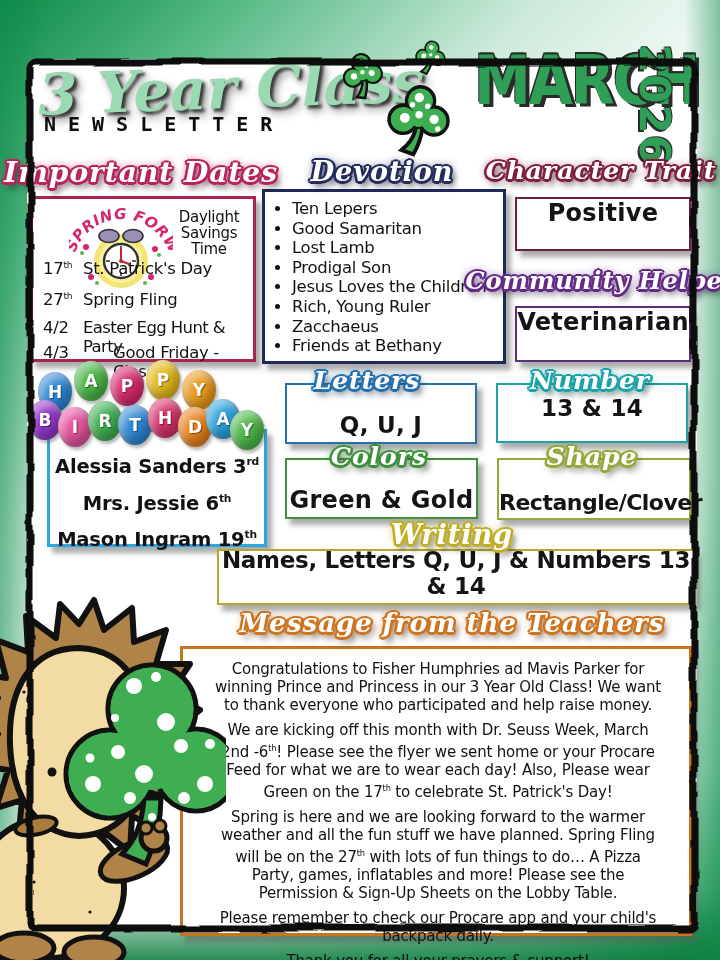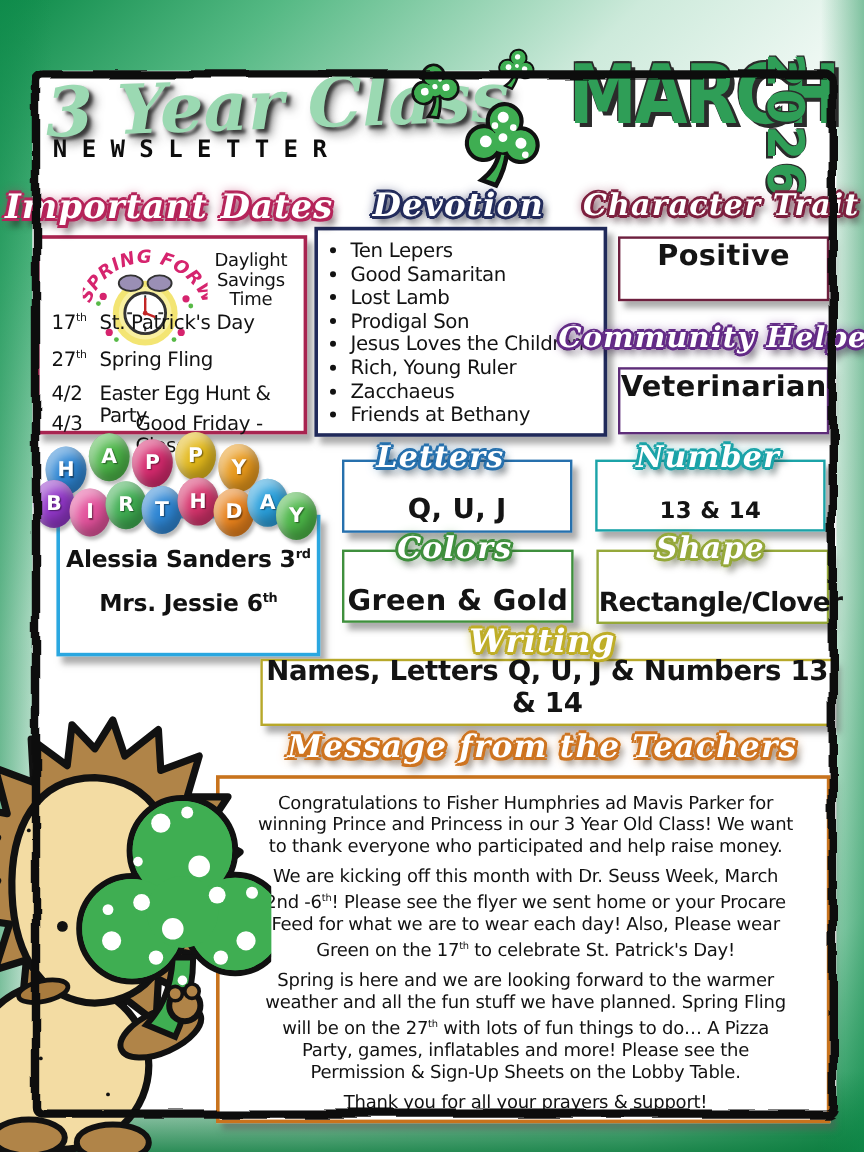--- a/index.html
+++ b/index.html
@@ -248,30 +248,31 @@
   <span class="balloon" style="left:118px;top:405px;background:#2e86d4;">T</span>
   <span class="balloon" style="left:148px;top:398px;background:#d6336c;">H</span>
   <span class="balloon" style="left:178px;top:407px;background:#e8821c;">D</span>
   <span class="balloon" style="left:206px;top:399px;background:#2aa0dc;">A</span>
   <span class="balloon" style="left:230px;top:410px;background:#4cb648;">Y</span>
 
   <div class="box bday-box">
     <div class="bday-names">
       <div><span>Alessia Sanders </span><span>3</span><sup>rd</sup></div>
       <div><span>Mrs. Jessie  </span><span>6</span><sup>th</sup></div>
+      <div><span>Mason Ingram </span><span>19</span><sup>th</sup></div>
     </div>
   </div>
 
   <div class="script-title" style="--c:#2670ad;left:367px;top:366px;font-size:25px;">Letters</div>
   <div class="box letters-box">
     <span class="value" style="bottom:4px;font-size:23px;">Q, U, J</span>
   </div>
   <div class="script-title" style="--c:#1ba3a8;left:590px;top:366px;font-size:25px;">Number</div>
   <div class="box number-box">
-    <span class="value" style="bottom:4px;font-size:19px;">13 &amp; 14</span>
+    <span class="value" style="bottom:20px;font-size:23px;">13 &amp; 14</span>
   </div>
   <div class="script-title" style="--c:#3f8f3d;left:379px;top:442px;font-size:25px;">Colors</div>
   <div class="box colors-box">
     <span class="value" style="bottom:3px;font-size:24px;">Green &amp; Gold</span>
   </div>
   <div class="script-title" style="--c:#95a83a;left:592px;top:442px;font-size:25px;">Shape</div>
   <div class="box shape-box">
     <span class="value" style="bottom:3px;font-size:22px;letter-spacing:-.5px;">Rectangle/Clover</span>
   </div>
 
@@ -279,20 +280,21 @@
   <div class="box writing-box">
     <span class="value" style="bottom:4px;font-size:23px;letter-spacing:-.3px;">Names, Letters Q, U, J &amp; Numbers 13 &amp; 14</span>
   </div>
 
   <div class="script-title" style="--c:#ce7420;left:452px;top:608px;font-size:26px;">Message from the Teachers</div>
   <div class="box message-box">
     <div class="paras">
         <p>Congratulations to Fisher Humphries ad Mavis Parker for winning Prince and Princess in our 3 Year Old Class!  We want to thank everyone who participated and help raise money.</p>
         <p>We are kicking off this month with Dr. Seuss Week, March 2nd -6<sup>th</sup>! Please see the flyer we sent home or your Procare Feed for what we are to wear each day!    Also, Please wear Green on the 17<sup>th</sup> to celebrate St. Patrick's Day!</p>
         <p>Spring is here and we are looking forward to the warmer weather and all the fun stuff we have planned. Spring Fling will be on the 27<sup>th</sup> with lots of fun things to do…  A Pizza Party, games, inflatables and more!  Please see the Permission &amp; Sign-Up Sheets on the Lobby Table.</p>
+        <p>Please remember to check our Procare app and your child's backpack daily.</p>
         <p>Thank you for all your prayers &amp; support!</p>
       </div>
   </div>
 
   <svg class="monkey" width="232" height="382" viewBox="0 0 232 382">
 
     <polygon points="85,42 100,18 110,48 138,26 140,60 172,48 162,82 196,82 176,112 206,128 182,148 204,178 174,184 190,218 160,212 166,248 138,234 136,270 110,250 102,284 78,256 58,282 50,242 24,260 28,218 2,226 14,188 -12,184 4,152 -14,142 4,116 -12,92 12,96 2,58 34,70 32,34 62,56 66,22" fill="#b08448" stroke="#111" stroke-width="6" stroke-linejoin="round"></polygon>
 
     <ellipse cx="56" cy="306" rx="74" ry="70" fill="#f3dca3" stroke="#111" stroke-width="6"></ellipse>
 

